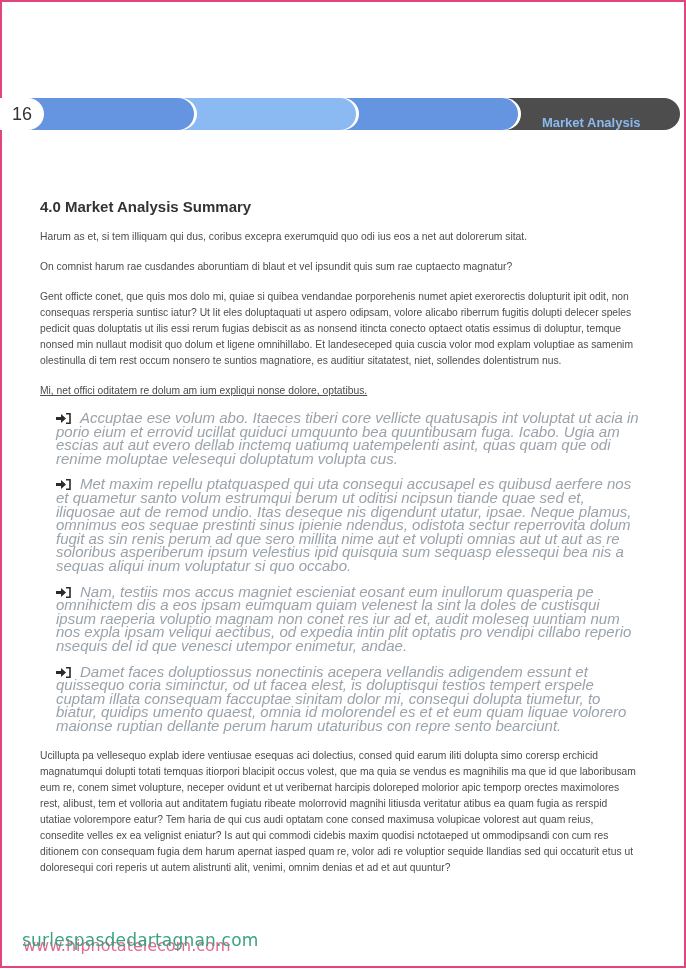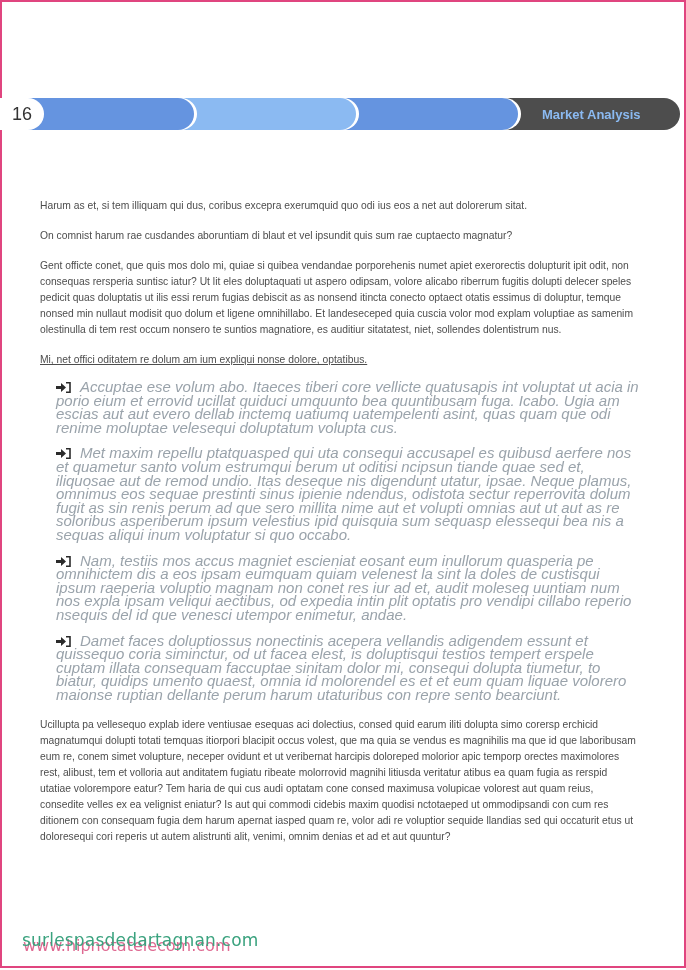--- a/index.html
+++ b/index.html
@@ -26,21 +26,21 @@
     }
     .seg {
       position: absolute; top: 0; height: 32px; border-radius: 0 16px 16px 0;
       box-shadow: 3px 0 0 0 #ffffff;
     }
     .seg1 { left: 18px; width: 176px; background: #6594e0; z-index: 4; }
     .seg2 { left: 178px; width: 178px; background: #8bbaf2; z-index: 3; }
     .seg3 { left: 340px; width: 178px; background: #6594e0; z-index: 2; }
     .seg4 {
       left: 500px; width: 180px; background: #4d4d4d; z-index: 1;
-      display: flex; align-items: center; justify-content: flex-start; padding-left: 42px; box-sizing: border-box;
+      display: flex; align-items: flex-end; justify-content: flex-start; padding-left: 42px; box-sizing: border-box;
       color: #8bbaf2; font-weight: bold; font-size: 13px;
     }
     
     .content { position: absolute; left: 40px; top: 198px; width: 600px; }
     h1 {
       margin: 0 0 14px 0; font-size: 15px; font-weight: bold; color: #333;
     }
     p.body {
       margin: 0 0 14px 0; font-size: 10.3px; line-height: 16px; color: #4d4d4d;
     }
@@ -70,20 +70,21 @@
   <div class="page-num-cap">16</div>
   <div class="seg seg1"></div>
   <div class="seg seg2"></div>
   <div class="seg seg3"></div>
   <div class="seg seg4">
     <span>Market Analysis</span>
   </div>
 </div>
 
 <div class="content">
+  <h1>4.0 Market Analysis Summary</h1>
 
   <p class="body">Harum as et, si tem illiquam qui dus, coribus excepra exerumquid quo odi ius eos a net aut dolorerum sitat.</p>
   <p class="body">On comnist harum rae cusdandes aboruntiam di blaut et vel ipsundit quis sum rae cuptaecto magnatur?</p>
   <p class="body">Gent officte conet, que quis mos dolo mi, quiae si quibea vendandae porporehenis numet apiet exerorectis dolupturit ipit odit, non consequas rersperia suntisc iatur? Ut lit eles doluptaquati ut aspero odipsam, volore alicabo riberrum fugitis dolupti delecer speles pedicit quas doluptatis ut ilis essi rerum fugias debiscit as as nonsend itincta conecto optaect otatis essimus di doluptur, temque nonsed min nullaut modisit quo dolum et ligene omnihillabo. Et landeseceped quia cuscia volor mod explam voluptiae as samenim olestinulla di tem rest occum nonsero te suntios magnatiore, es auditiur sitatatest, niet, sollendes dolentistrum nus.</p>
   <p class="body" style="margin-bottom:12px;text-decoration:underline;">Mi, net offici oditatem re dolum am ium expliqui nonse dolore, optatibus.</p>
 
   <div class="bullet">
     <span class="icon">
       <svg width="16" height="11" viewBox="0 0 16 11">
           <path d="M0 4 H5 V1 L10 5.5 L5 10 V7 H0 Z" fill="#2b2b2b"></path>

